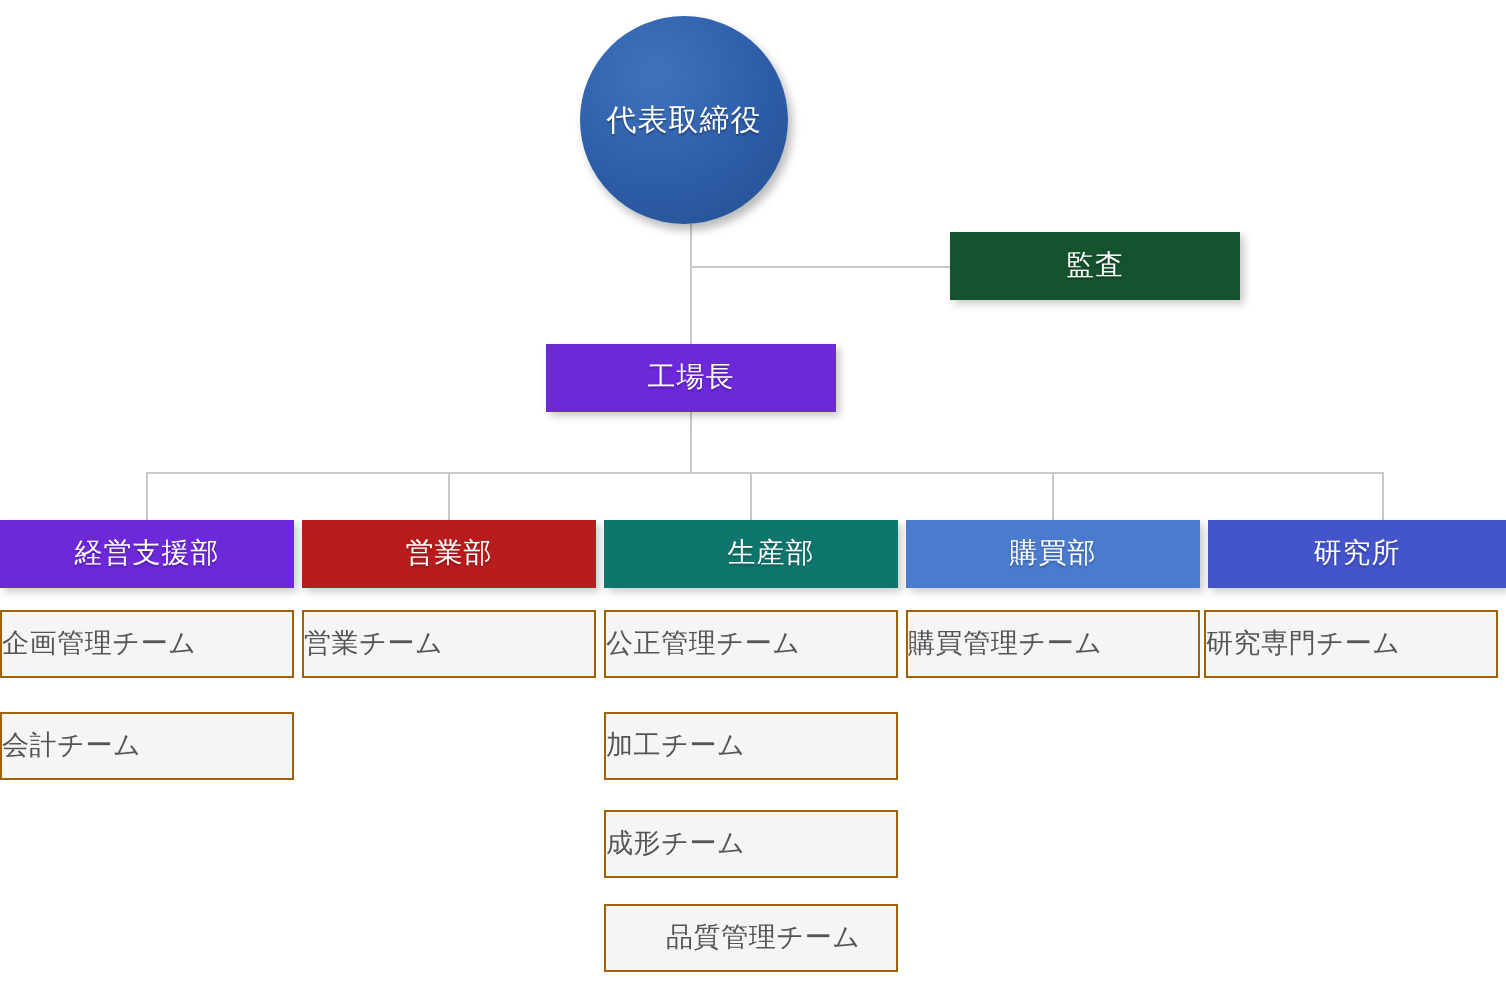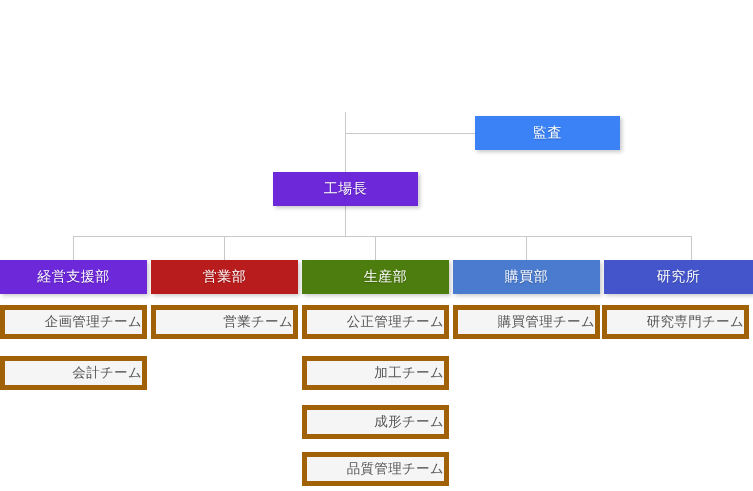--- a/index.html
+++ b/index.html
@@ -59,21 +59,21 @@
     box-sizing: border-box;
     text-shadow: 0 1px 1px rgba(0,0,0,0.25);
     box-shadow: 2px 2px 4px rgba(0,0,0,0.22);
   }
 
   .node-audit {
     left: 475px;
     top: 116px;
     width: 145px;
     height: 34px;
-    background: #3b82f6;
+    background: #14532d;
   }
   .node-factory {
     left: 273px;
     top: 172px;
     width: 145px;
     height: 34px;
     background: #6d28d9;
   }
 
   
@@ -93,23 +93,23 @@
     box-shadow: 2px 2px 4px rgba(0,0,0,0.20);
   }
 
   
   .team {
     position: absolute;
     width: 147px;
     height: 34px;
     display: flex;
     align-items: center;
-    justify-content: flex-end;
+    justify-content: flex-start;
     background: #f5f5f5;
-    border: 5px solid #a16207;
+    border: 1px solid #a16207;
     color: #555555;
     font-size: 13.5px;
     letter-spacing: 0.3px;
     box-sizing: border-box;
   }
 </style>
 </head>
 <body>
 
 <div id="chart-root">
@@ -121,20 +121,23 @@
   <div class="line line-v" style="left:345px; top:206px; height:30px;"></div>
 
   <div class="line line-h" style="left:73px; top:236px; width:618px;"></div>
 
   <div class="line line-v" style="left:73px; top:236px; height:24px;"></div>
   <div class="line line-v" style="left:224px; top:236px; height:24px;"></div>
   <div class="line line-v" style="left:375px; top:236px; height:24px;"></div>
   <div class="line line-v" style="left:526px; top:236px; height:24px;"></div>
   <div class="line line-v" style="left:691px; top:236px; height:24px;"></div>
 
+  <div class="ceo-node">
+    <span>代表取締役</span>
+  </div>
 
   <div class="node node-audit">
     <span>監査</span>
   </div>
 
   <div class="node node-factory">
     <span>工場長</span>
   </div>
 
   <div class="dept" style="left:0px; background:#6d28d9;">
@@ -147,21 +150,21 @@
     <span>会計チーム</span>
   </div>
 
   <div class="dept" style="left:151px; background:#b91c1c;">
     <span>営業部</span>
   </div>
   <div class="team" style="left:151px; top:305px;">
     <span>営業チーム</span>
   </div>
 
-  <div class="dept" style="left:302px; background:#4d7c0f;padding-left:20px;">
+  <div class="dept" style="left:302px; background:#0f766e;padding-left:20px;">
     <span>生産部</span>
   </div>
   <div class="team" style="left:302px; top:305px;">
     <span>公正管理チーム</span>
   </div>
   <div class="team" style="left:302px; top:356px;">
     <span>加工チーム</span>
   </div>
   <div class="team" style="left:302px; top:405px;">
     <span>成形チーム</span>

